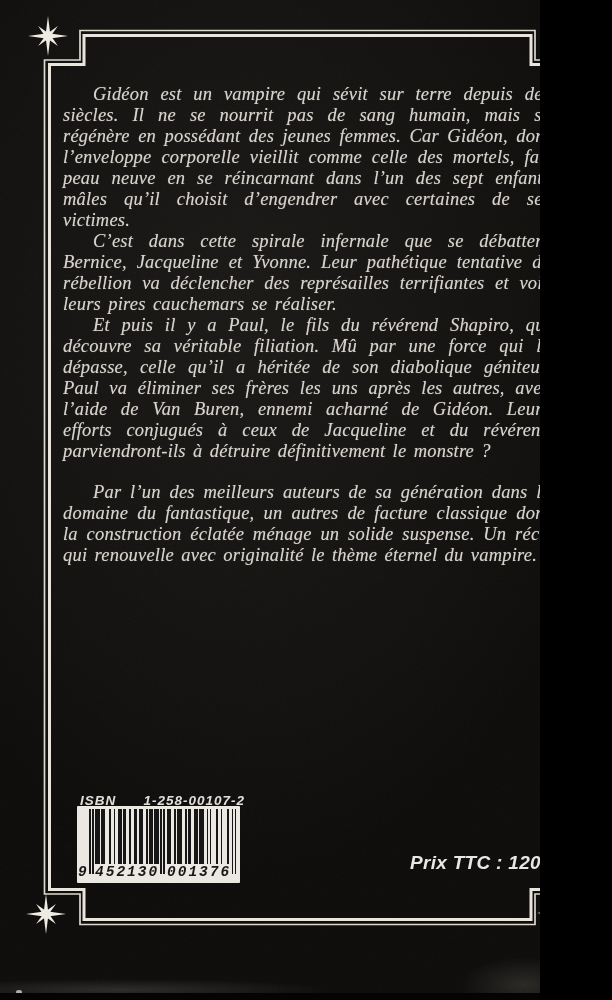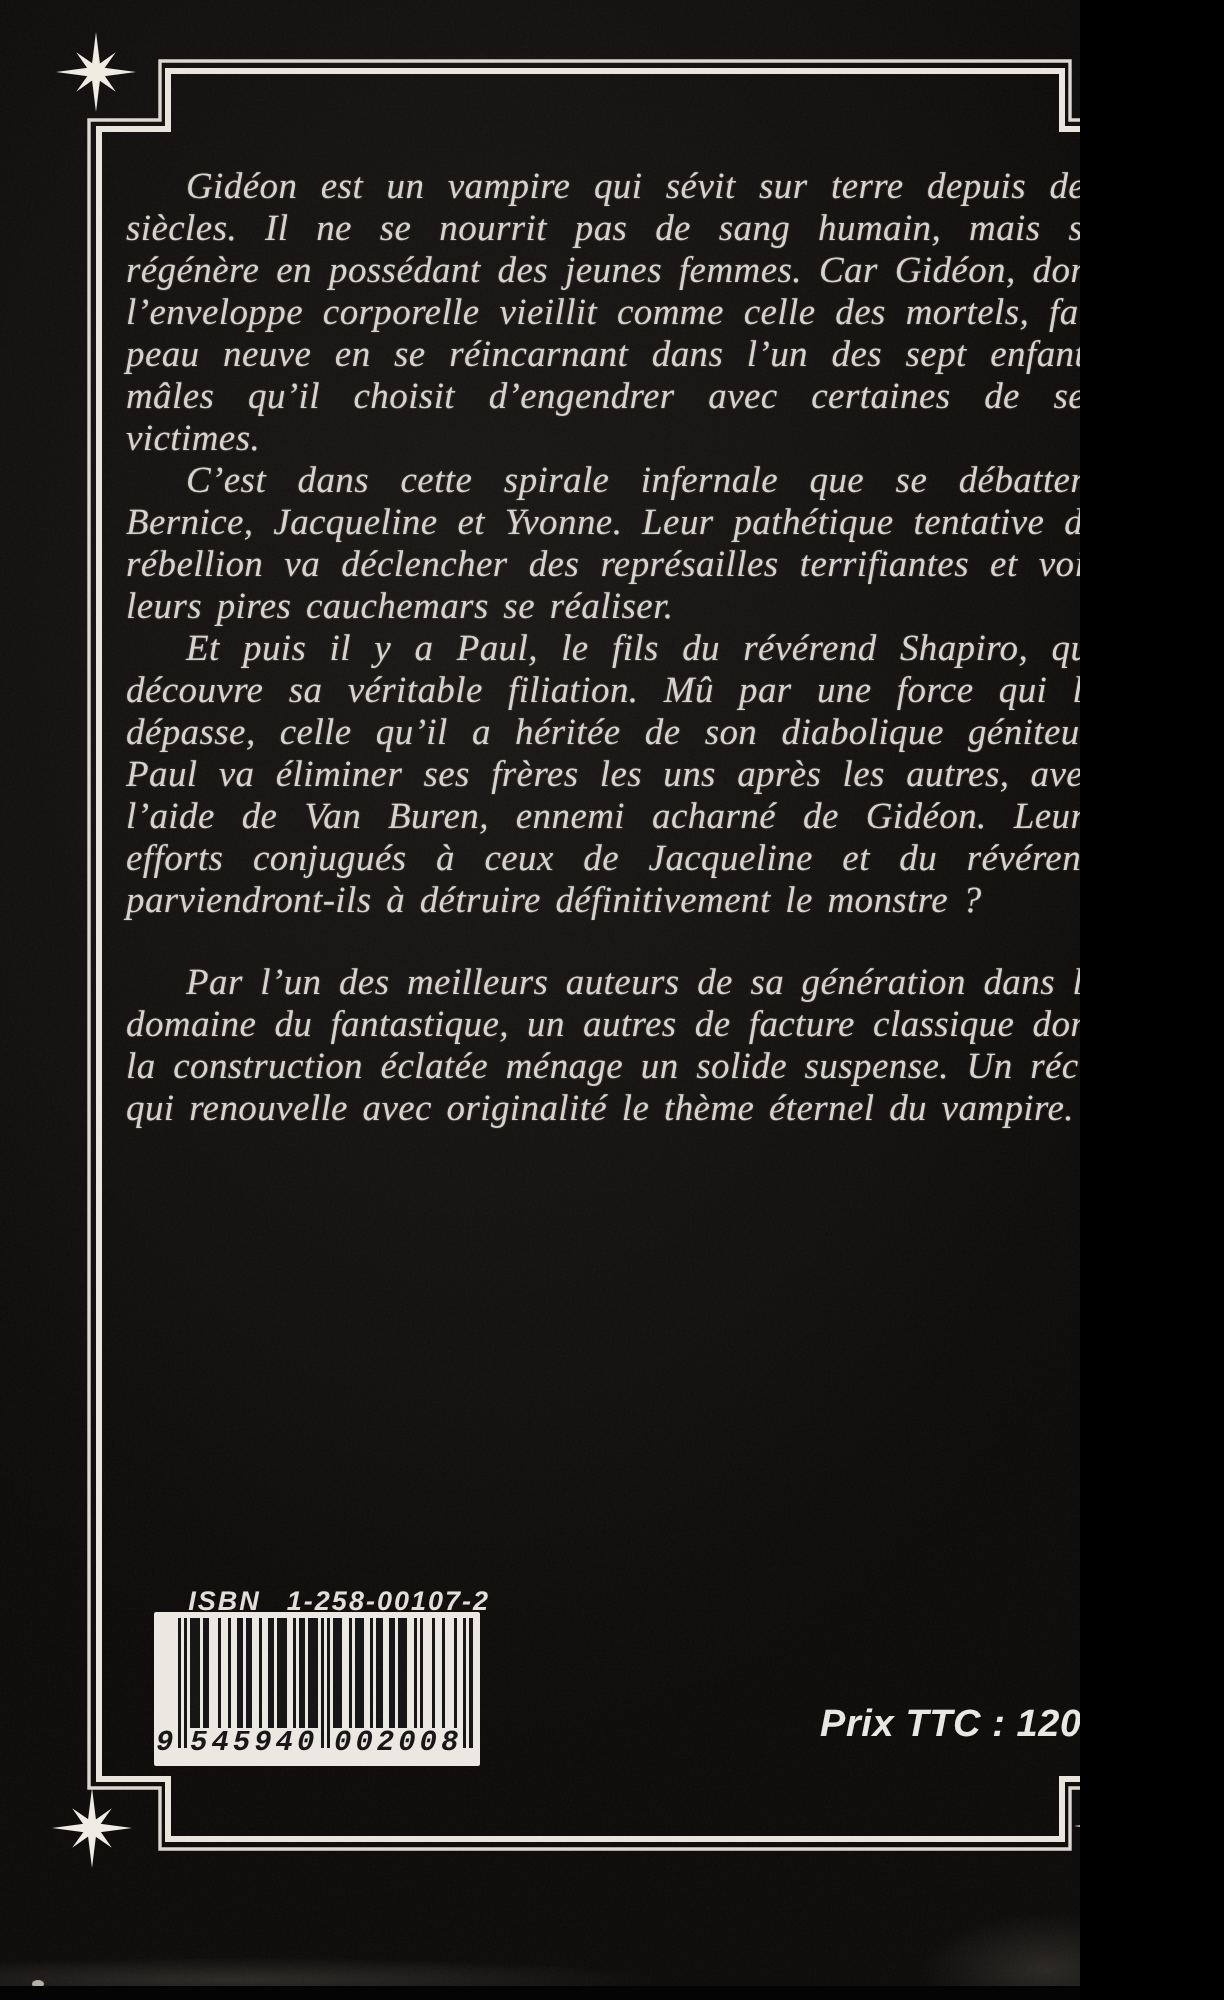--- a/index.html
+++ b/index.html
@@ -24,21 +24,21 @@
     text-shadow:0 0 1px rgba(225,220,210,.45);
   }
   .synopsis p{margin:0;text-indent:30px;}
   .synopsis p.gap{margin-top:20px;}
   .code-line{
     position:absolute;left:88px;top:775px;width:165px;text-align:center;
     font-family:"Liberation Sans", sans-serif;font-weight:700;font-size:17px;
     color:#e6e3dd;letter-spacing:1px;
   }
   .isbn-line{
-    position:absolute;left:80px;top:793px;width:165px;display:flex;justify-content:flex-end;gap:13px;
+    position:absolute;left:80px;top:793px;width:165px;display:flex;justify-content:space-between;gap:13px;
     font-family:"Liberation Sans", sans-serif;font-weight:700;font-size:13.5px;
     color:#e2dfd9;letter-spacing:1px;white-space:nowrap;
   }
   .barcode-box{
     position:absolute;left:77px;top:806px;width:163px;height:77px;
     background:#ebe8e1;border-radius:1px;
   }
   .barcode-box svg{position:absolute;left:0;top:0;}
   .bc-digits{
     position:absolute;left:0;top:58px;width:163px;height:19px;
@@ -120,22 +120,22 @@
         <rect x="129.80" y="3" width="1.55" height="55" fill="#131313"></rect>
         <rect x="132.90" y="3" width="1.55" height="55" fill="#131313"></rect>
         <rect x="139.10" y="3" width="1.55" height="55" fill="#131313"></rect>
         <rect x="143.75" y="3" width="1.55" height="55" fill="#131313"></rect>
         <rect x="149.95" y="3" width="1.55" height="55" fill="#131313"></rect>
         <rect x="154.60" y="3" width="1.55" height="65" fill="#131313"></rect>
         <rect x="157.70" y="3" width="1.55" height="65" fill="#131313"></rect>
       </svg>
     <div class="bc-digits">
       <span class="d9">9</span>
-      <span class="dl">545940</span>
-      <span class="dr">002008</span>
+      <span class="dl">452130</span>
+      <span class="dr">001376</span>
     </div>
   </div>
 
   <div class="price">Prix TTC : 120 F</div>
 
   <div class="credit">Didier Thimonier  Illustration P.O. Templier</div>
 
   <div class="speck"></div>
   <svg class="grain" width="612" height="1000">
     <filter id="n">

